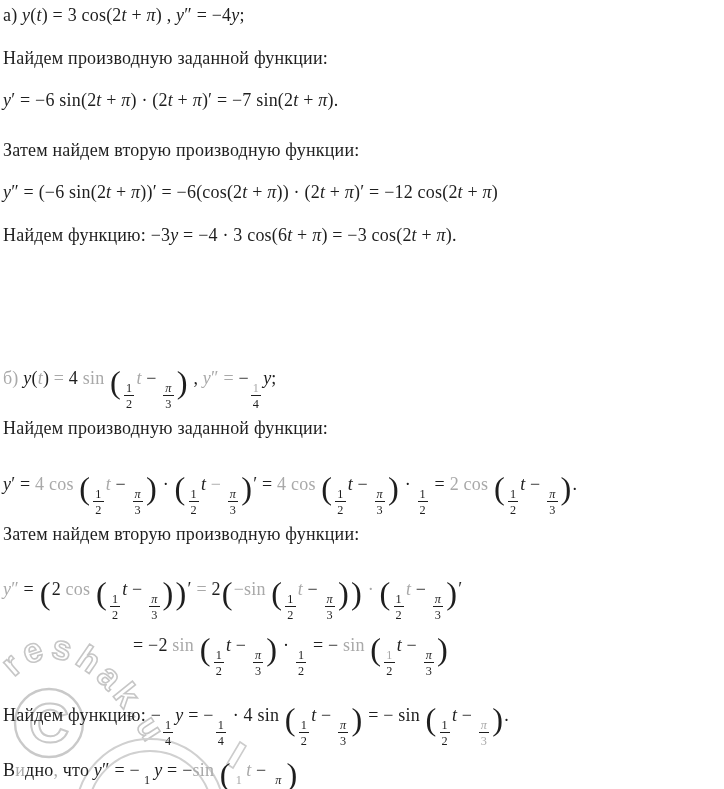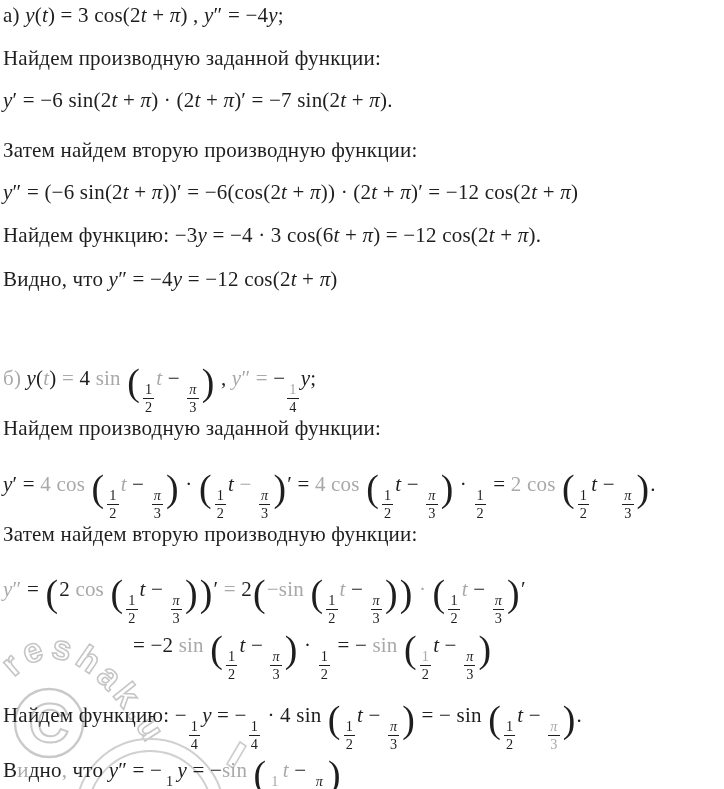--- a/index.html
+++ b/index.html
@@ -5,21 +5,21 @@
   html,body{margin:0;padding:0;background:#ffffff;}
   body{
     width:724px;height:789px;position:relative;overflow:hidden;
     font-family:"Liberation Serif","DejaVu Serif",serif;
     --ink:#1e1e1e; --faded:#a9a9a9; --wm:#c6c6c6;
     color:var(--ink);
   }
   .doc{position:absolute;inset:0;}
   .line{
     position:absolute;left:3px;white-space:nowrap;
-    font-size:21px;line-height:25px;letter-spacing:0.2px;
+    font-size:18px;line-height:25px;letter-spacing:0.2px;
   }
   .line .it{font-style:italic;}
   .line .gy{color:var(--faded);}
   .frac{
     display:inline-flex;flex-direction:column;align-items:center;
     vertical-align:-0.42em;line-height:1;margin:0 2px;
   }
   .frac .num{font-size:0.68em;padding:0 2px 1.5px;}
   .frac .den{font-size:0.68em;border-top:1.3px solid currentColor;padding:1.5px 2px 0;}
   .bigp{
@@ -51,22 +51,21 @@
     <path d="M 227 156 L 240 134 L 246 138 L 233 160 Z" fill="none" stroke="#cccccc" stroke-width="1.6"></path>
   </g>
 </svg>
 
 <div class="doc">
   <div class="line" style="top:3px"><span>а) </span><span class="it">y</span><span>(</span><span class="it">t</span><span>) = 3 cos(2</span><span class="it">t</span><span> + </span><span class="it">π</span><span>) , </span><span class="it">y</span><span>″ = −4</span><span class="it">y</span><span>;</span></div>
   <div class="line" style="top:46px"><span>Найдем производную заданной функции:</span></div>
   <div class="line" style="top:88px"><span class="it">y</span><span>′ = −6 sin(2</span><span class="it">t</span><span> + </span><span class="it">π</span><span>) · (2</span><span class="it">t</span><span> + </span><span class="it">π</span><span>)′ = −7 sin(2</span><span class="it">t</span><span> + </span><span class="it">π</span><span>).</span></div>
   <div class="line" style="top:138px"><span>Затем найдем вторую производную функции:</span></div>
   <div class="line" style="top:180px"><span class="it">y</span><span>″ = (−6 sin(2</span><span class="it">t</span><span> + </span><span class="it">π</span><span>))′ = −6(cos(2</span><span class="it">t</span><span> + </span><span class="it">π</span><span>)) · (2</span><span class="it">t</span><span> + </span><span class="it">π</span><span>)′ = −12 cos(2</span><span class="it">t</span><span> + </span><span class="it">π</span><span>)</span></div>
-  <div class="line" style="top:223px"><span>Найдем функцию: −3</span><span class="it">y</span><span> = −4 · 3 cos(6</span><span class="it">t</span><span> + </span><span class="it">π</span><span>) = −12 cos(2</span><span class="it">t</span><span> + </span><span class="it">π</span><span>).</span></div>
-  <div class="line" style="top:267px"><span>Видно, что </span><span class="it">y</span><span>″ = −4</span><span class="it">y</span><span> = −12 cos(2</span><span class="it">t</span><span> + </span><span class="it">π</span><span>)</span></div>
+  <div class="line" style="top:223px"><span>Найдем функцию: −3</span><span class="it">y</span><span> = −4 · 3 cos(6</span><span class="it">t</span><span> + </span><span class="it">π</span><span>) = −3 cos(2</span><span class="it">t</span><span> + </span><span class="it">π</span><span>).</span></div>
 
   <div class="line" style="top:366px"><span class="gy">б)</span><span> </span><span class="it">y</span><span>(</span><span class="it gy">t</span><span>) </span><span class="gy">=</span><span> 4 </span><span class="gy">sin</span><span> </span><span class="bigp">(</span><span class="frac">
         <span class="num"><span>1</span></span>
         <span class="den"><span>2</span></span>
       </span><span class="it gy">t</span><span> − </span><span class="frac">
         <span class="num"><span class="it">π</span></span>
         <span class="den"><span>3</span></span>
       </span><span class="bigp">)</span><span> , </span><span class="it gy">y</span><span class="gy">″ =</span><span> −</span><span class="frac">
         <span class="num"><span class="gy">1</span></span>
         <span class="den"><span>4</span></span>

